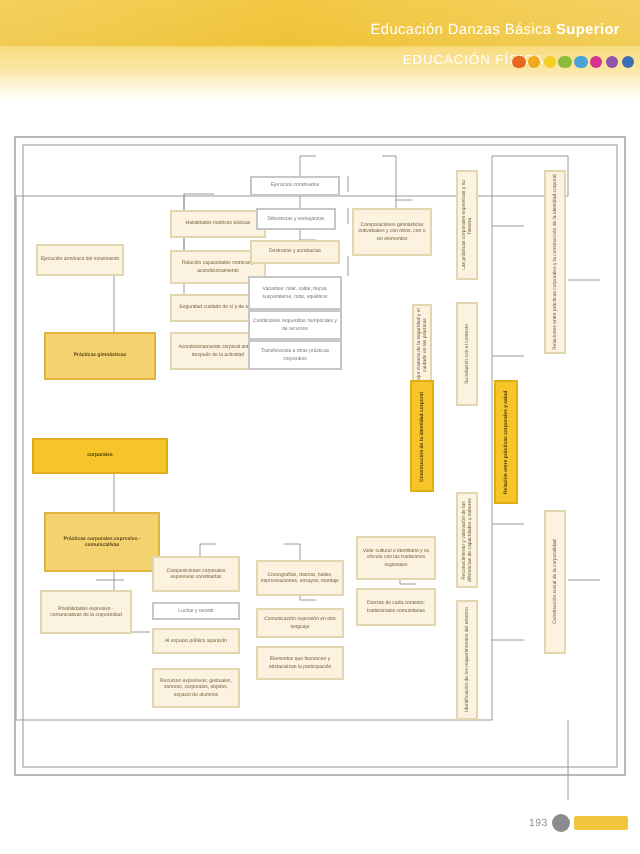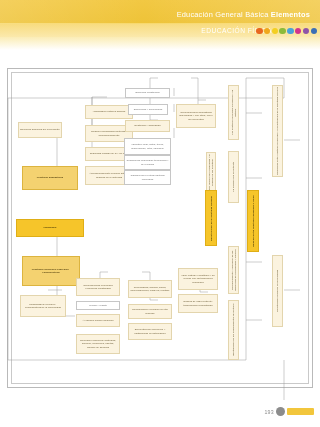--- a/index.html
+++ b/index.html
@@ -82,21 +82,21 @@
   #footer-num { font-size:5.2px; color:#8d8d8d; letter-spacing:.3px; }
   #footer-circle { width:9px; height:9px; border-radius:50%; background:#8c8c8c; }
   #footer-bar { width:27px; height:7px; background:#f2c63c; border-radius:1px; }
 </style>
 </head>
 <body>
 
 <div id="header">
   <div id="header-sheen"></div>
   <div id="header-line1">
-    <span>Educación General Básica </span><b>Elementos</b>
+    <span>Educación Danzas Básica </span><b>Superior</b>
   </div>
   <div id="subbar"></div>
   <div id="header-line2">EDUCACIÓN FÍSICA</div>
   <div id="dots">
       <span style="background: rgb(232, 103, 31);"></span>
       <span style="background: rgb(240, 168, 28);"></span>
       <span style="background: rgb(244, 207, 34);"></span>
       <span style="background: rgb(140, 187, 58);"></span>
       <span style="background: rgb(74, 163, 216);"></span>
       <span style="background: rgb(212, 52, 140);"></span>

